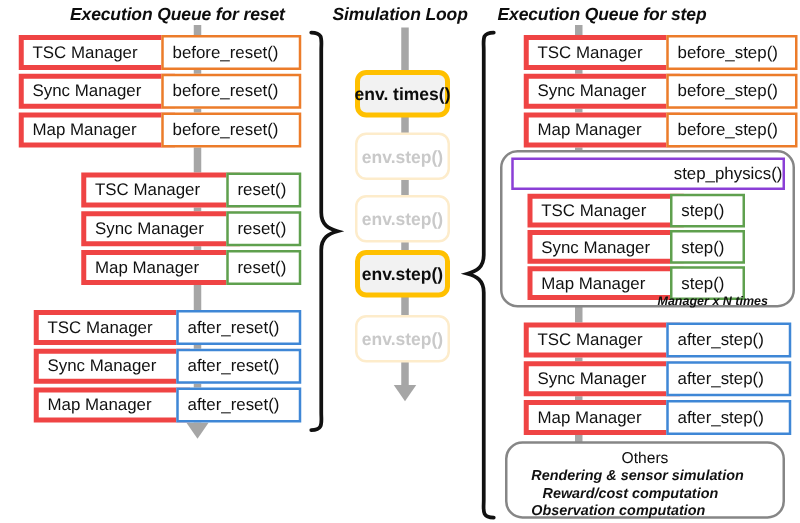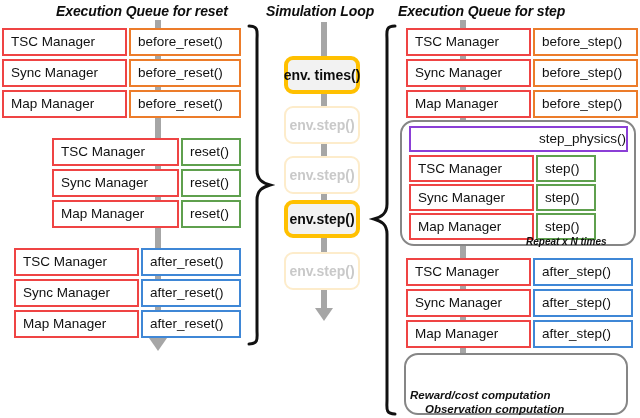--- a/index.html
+++ b/index.html
@@ -47,21 +47,21 @@
     display: flex;
     align-items: center;
     font-size: 13.5px;
     line-height: 1;
     white-space: nowrap;
     z-index: 3;
   }
   .box.pad { padding-left: 7px; }
   .box.center { justify-content: flex-end; }
 
-  .b-black { border: 2px solid #ef4444; }
+  .b-black { border: 4px solid #ef4444; margin-left: 13px; }
   .b-orange { border: 2px solid #ec7c2a; }
   .b-green  { border: 2px solid #5fa04e; }
   .b-blue   { border: 2px solid #3f87d6; }
   .b-purple { border: 2px solid #8b3fd6; }
 
   
   .node {
     position: absolute;
     box-sizing: border-box;
     border-radius: 9px;
@@ -266,21 +266,21 @@
     <span>step()</span>
   </div>
 
   <div class="box b-black pad" style="left:409px; top:213px; width:125px; height:27px;">
     <span>Map Manager</span>
   </div>
   <div class="box b-green pad" style="left:536px; top:213px; width:60px; height:27px;">
     <span>step()</span>
   </div>
 
-  <div class="group-note" style="left:526px; top:236px;">Repeat x N times</div>
+  <div class="group-note" style="left:526px; top:236px;">Manager x N times</div>
 
   <div class="box b-black pad" style="left:406px; top:258px; width:125px; height:28px;">
     <span>TSC Manager</span>
   </div>
   <div class="box b-blue pad" style="left:533px; top:258px; width:100px; height:28px;">
     <span>after_step()</span>
   </div>
 
   <div class="box b-black pad" style="left:406px; top:289px; width:125px; height:28px;">
     <span>Sync Manager</span>
@@ -290,17 +290,19 @@
   </div>
 
   <div class="box b-black pad" style="left:406px; top:320px; width:125px; height:28px;">
     <span>Map Manager</span>
   </div>
   <div class="box b-blue pad" style="left:533px; top:320px; width:100px; height:28px;">
     <span>after_step()</span>
   </div>
 
   <div class="group" style="left:404px; top:353px; width:224px; height:62px;">
-    <div class="others-line" style="left:4px; top:34px;">Reward/cost computation</div>
+    <div class="others-title" style="left:0; top:4px;">Others</div>
+    <div class="others-line" style="left:19px; top:20px;">Rendering &amp; sensor simulation</div>
+    <div class="others-line" style="left:28px; top:34px;">Reward/cost computation</div>
     <div class="others-line" style="left:19px; top:48px;">Observation computation</div>
   </div>
 
 </div>
 
 </body></html>

